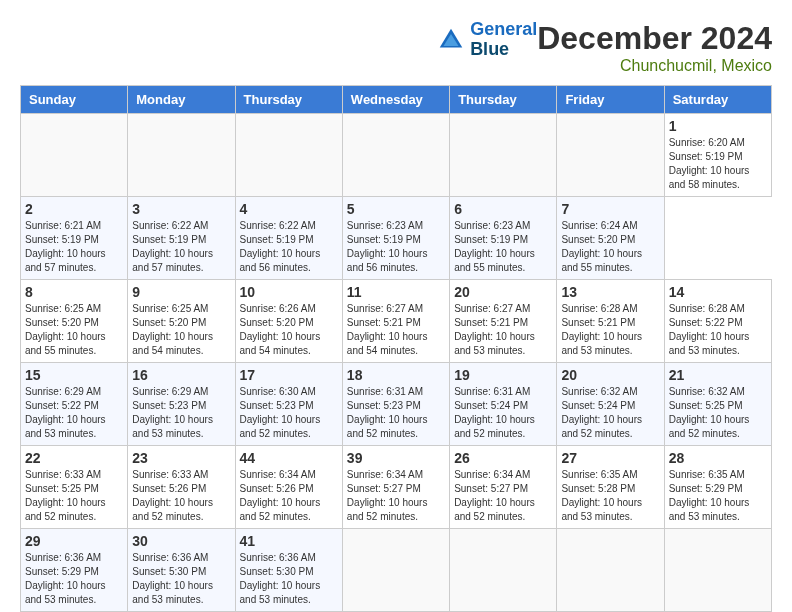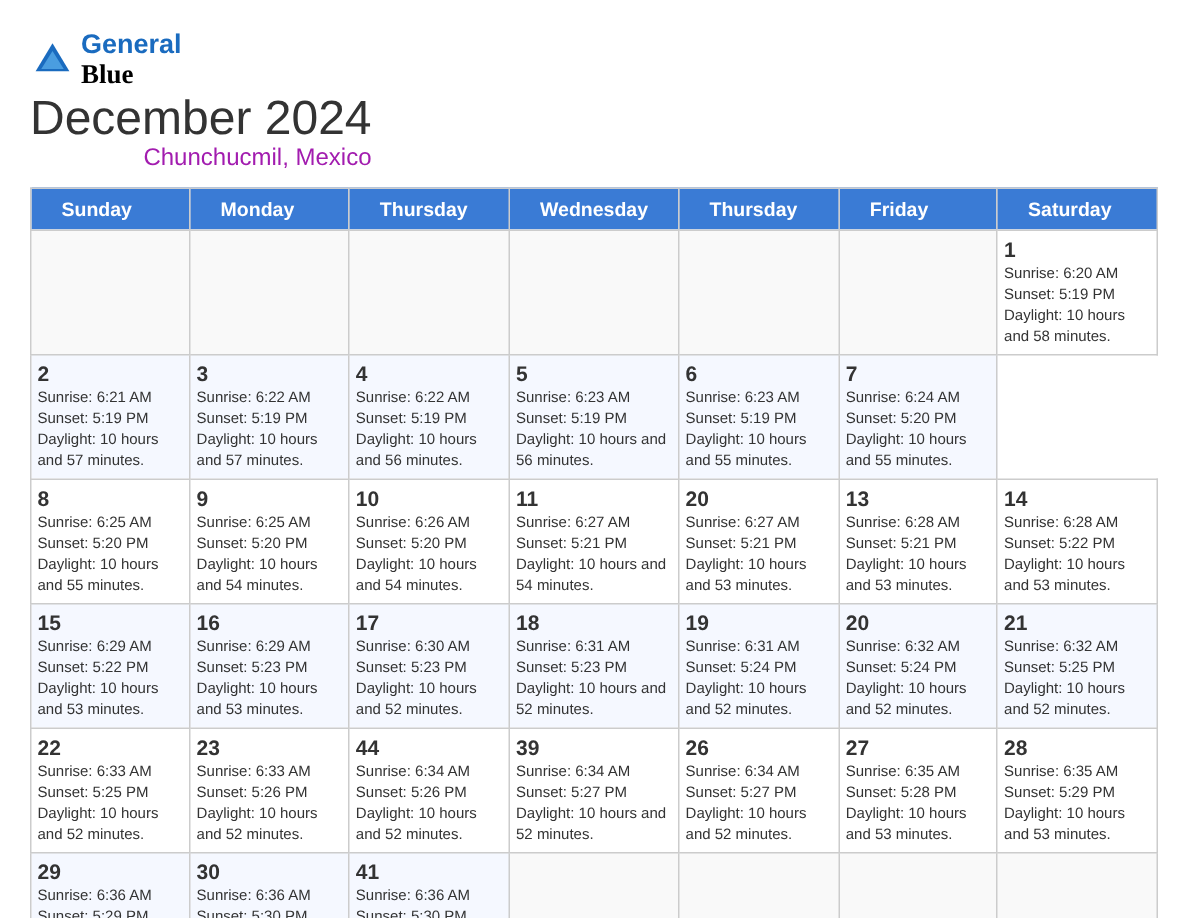--- a/index.html
+++ b/index.html
@@ -8,21 +8,20 @@
       background: #fff;
       width: 792px;
       min-height: 612px;
       padding: 20px;
     }
     .header-area {
       display: flex;
       justify-content: flex-end;
       align-items: flex-start;
       margin-bottom: 10px;
-      flex-direction: column;
     }
     .logo {
       display: flex;
       align-items: center;
       gap: 4px;
     }
     .logo-text {
       font-size: 18px;
       font-weight: bold;
       color: #333;
@@ -33,36 +32,36 @@
     }
     .logo-icon {
       width: 30px;
       height: 30px;
     }
     .title-area {
       text-align: right;
     }
     .month-title {
       font-size: 32px;
-      font-weight: normal;
+      font-weight: bold;
       color: #333;
     }
     .location-subtitle {
       font-size: 16px;
-      color: #a21caf;
+      color: #4d7c0f;
     }
     .calendar {
       width: 100%;
       border-collapse: collapse;
       font-size: 11px;
     }
     .calendar th {
       background-color: #3a7bd5;
       color: #fff;
-      padding: 6px 20px;
+      padding: 6px 8px;
       text-align: left;
       font-size: 13px;
       font-weight: bold;
       border: 1px solid #ccc;
     }
     .calendar td {
       border: 1px solid #ccc;
       padding: 4px;
       vertical-align: top;
       width: calc(100% / 7);
@@ -92,21 +91,21 @@
 <body>
 
 <div class="header-area">
   <div class="logo">
     <svg class="logo-icon" viewBox="0 0 40 40">
       <polygon points="20,5 35,30 5,30" fill="#1a6bbf"></polygon>
       <polygon points="20,12 30,28 10,28" fill="#4a9de0"></polygon>
     </svg>
     <div class="logo-text">
       <div><span>General</span></div>
-      <div style="color:#000000;font-family:Liberation Serif, serif;">Blue</div>
+      <div style="color:#0c4a6e;">Blue</div>
     </div>
   </div>
   <div class="title-area">
     <div class="month-title">December 2024</div>
     <div class="location-subtitle">Chunchucmil, Mexico</div>
   </div>
 </div>
 
 <table class="calendar">
   <thead>

